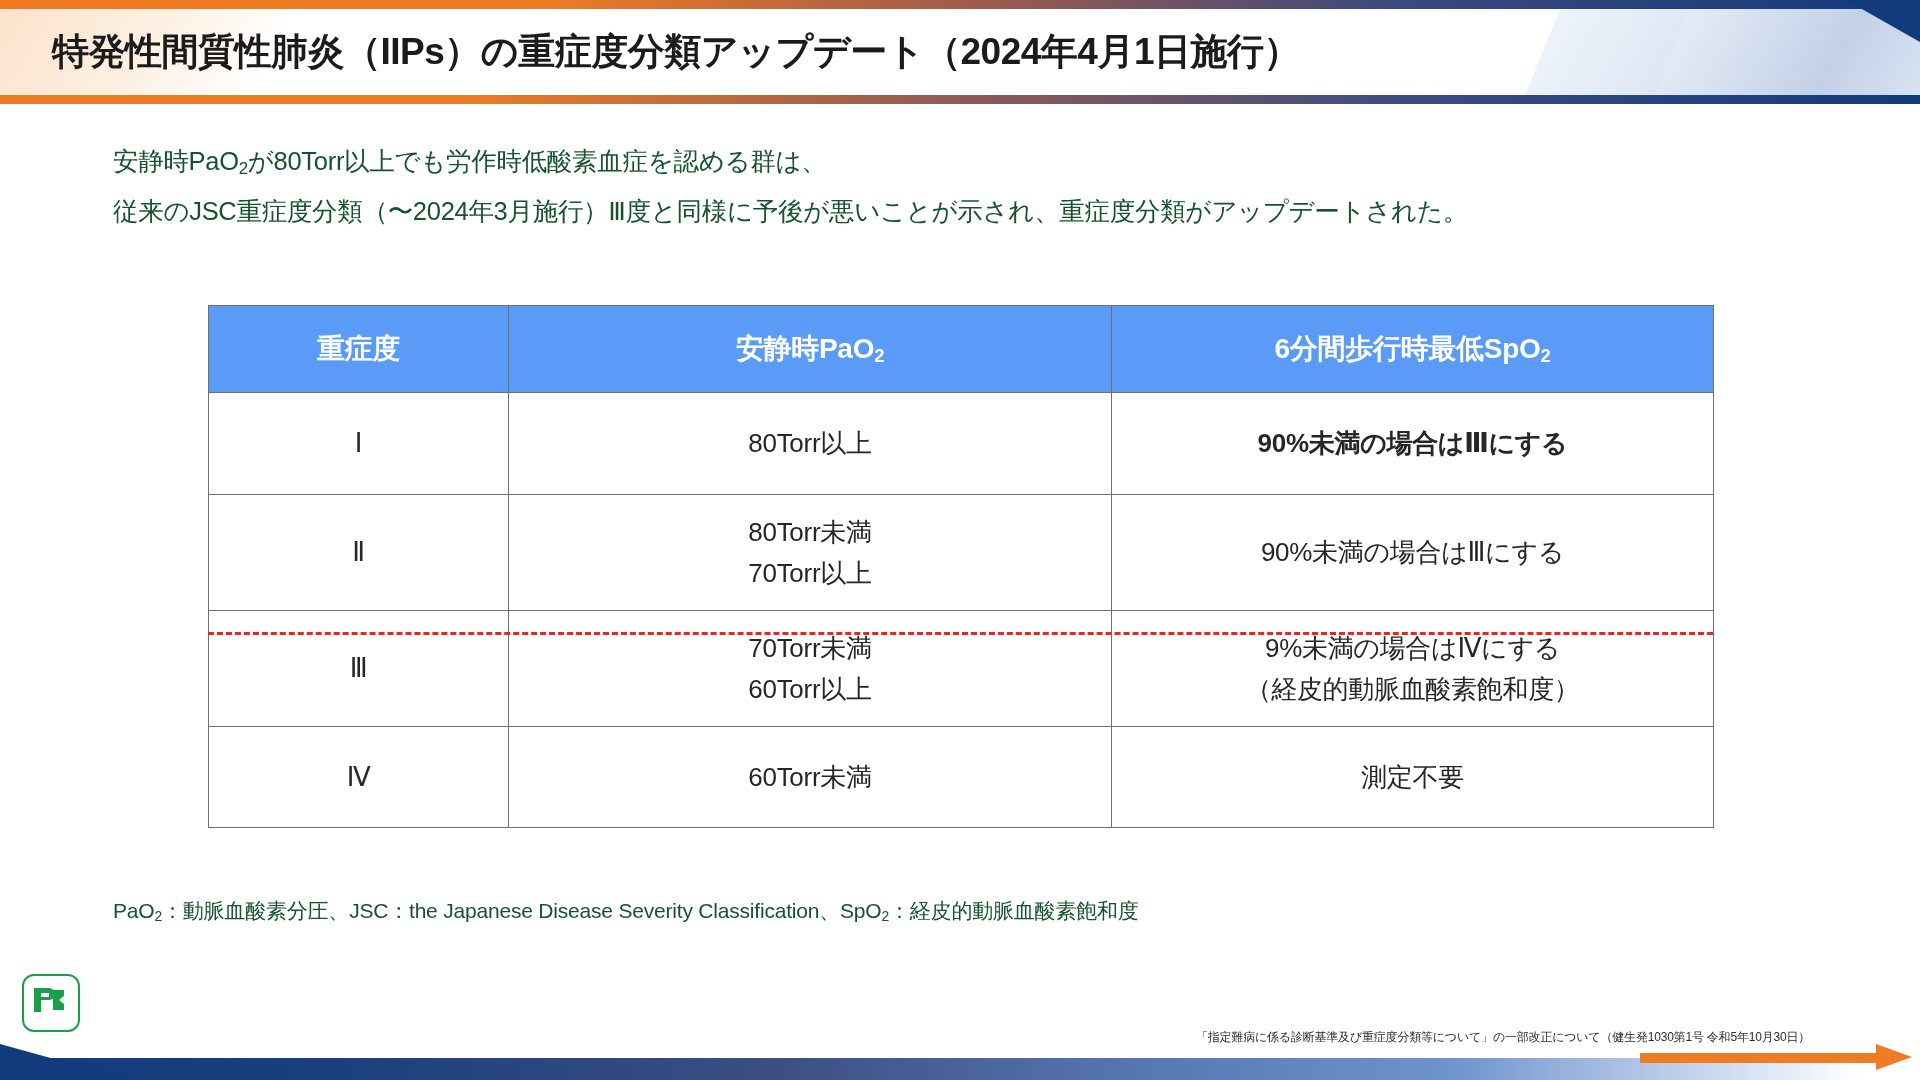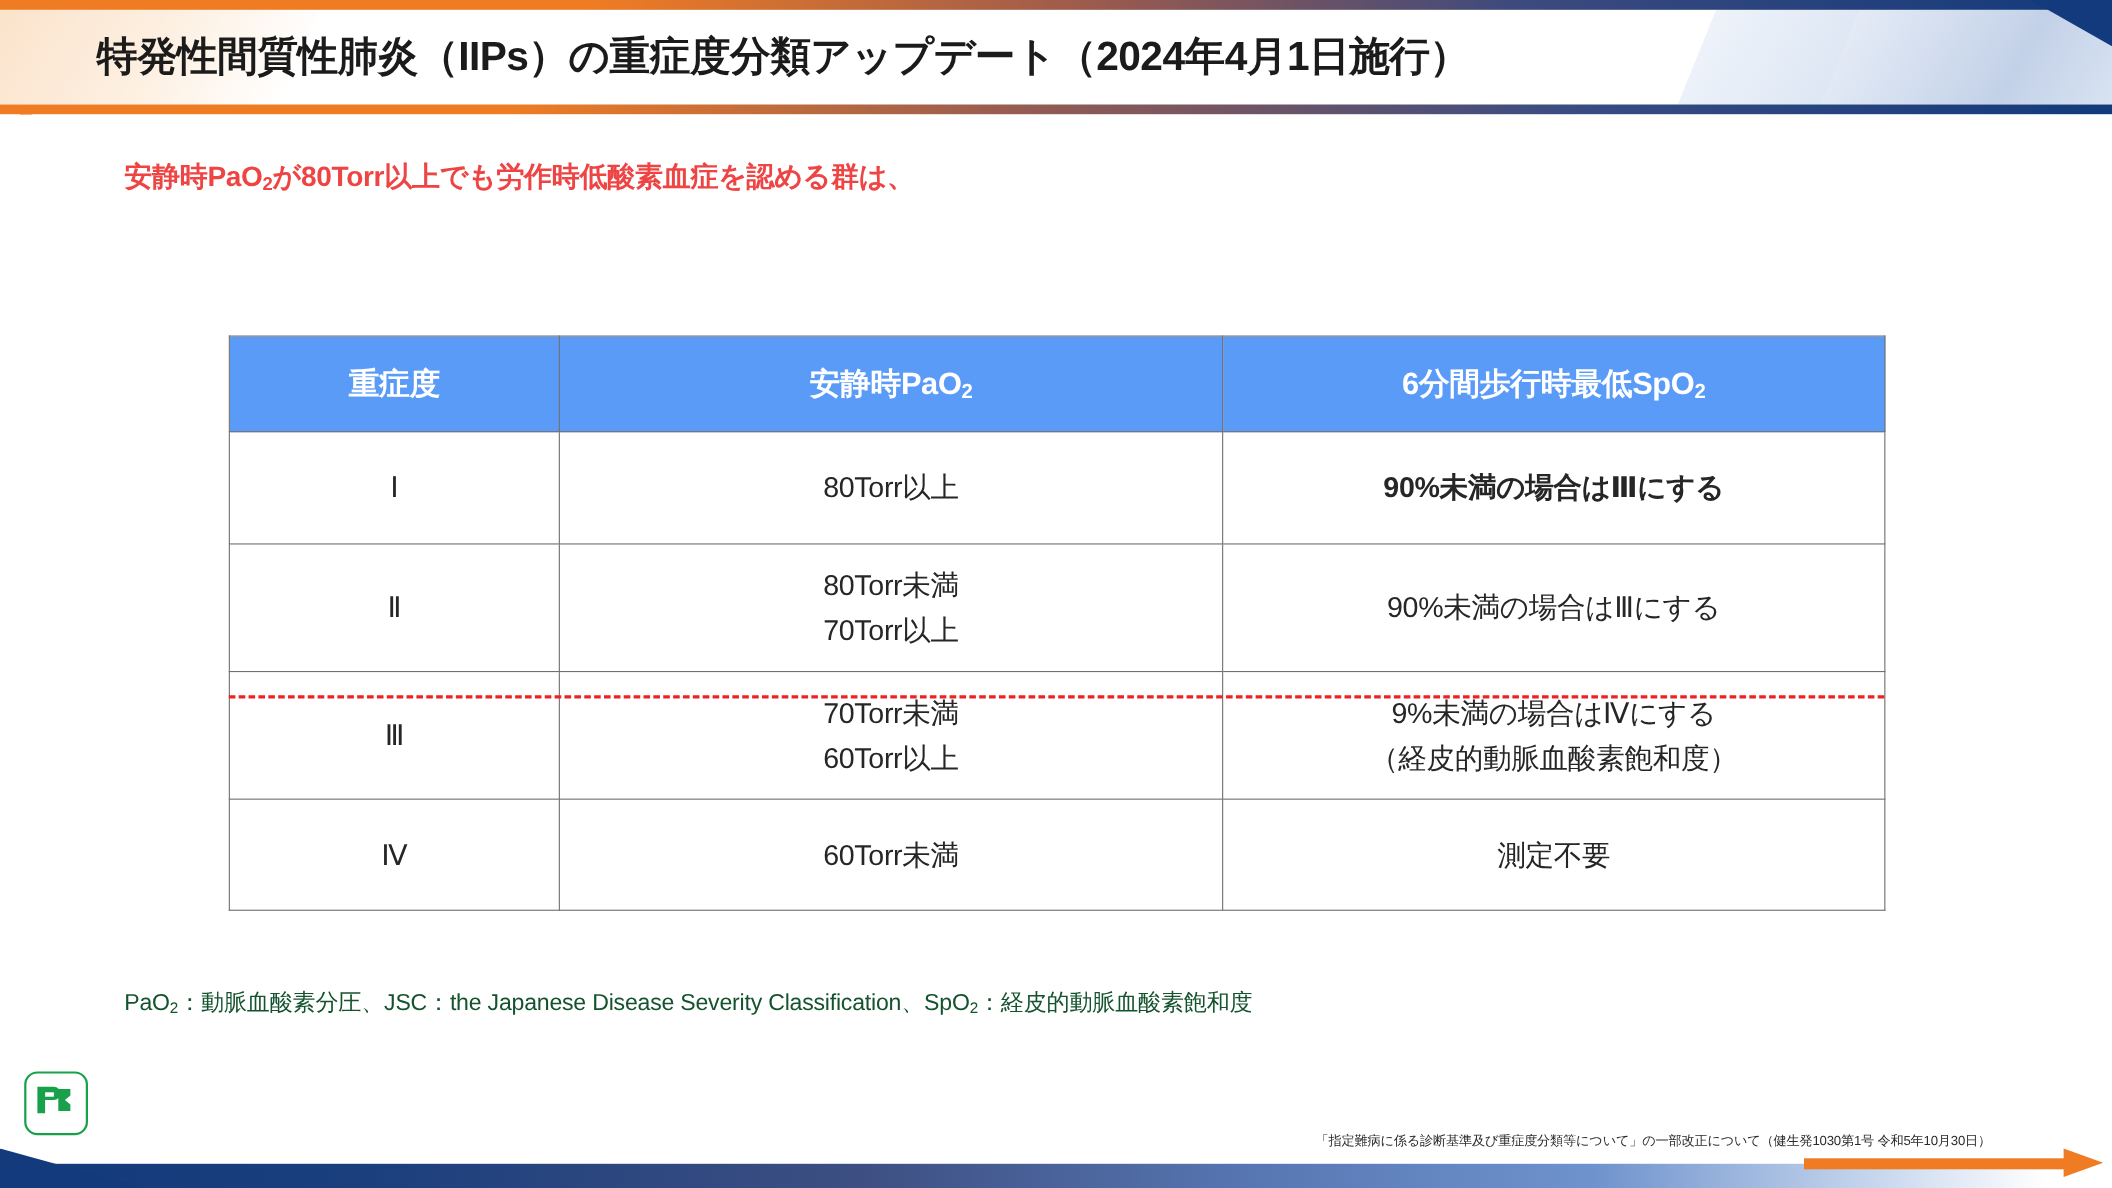--- a/index.html
+++ b/index.html
@@ -84,31 +84,30 @@
   .slide-title {
     position: absolute;
     left: 52px;
     top: 27px;
     font-size: 37px;
     font-weight: bold;
     color: #1b1b1b;
     letter-spacing: -0.5px;
     white-space: nowrap;
     z-index: 4;
-    margin-left: 36px;
   }
 
   
   .lead {
     position: absolute;
     left: 113px;
     top: 140px;
     font-size: 25.5px;
-    font-weight: bold;
-    color: #ef4444;
+    font-weight: normal;
+    color: #14532d;
     line-height: 43px;
     letter-spacing: -0.3px;
     white-space: nowrap;
   }
   .lead div { white-space: nowrap; }
   sub { font-size: 0.66em; vertical-align: -0.22em; }
 
   
   .sev-table {
     position: absolute;
@@ -248,20 +247,21 @@
   <div class="band-sheen-b"></div>
   <div class="band-notch"></div>
   <div class="band-bottom-rule"></div>
   <div class="band-orange-tab"></div>
 </div>
 
 <div class="slide-title">特発性間質性肺炎（IIPs）の重症度分類アップデート（2024年4月1日施行）</div>
 
 <div class="lead">
   <div><span>安静時PaO</span><sub>2</sub><span>が80Torr以上でも労作時低酸素血症を認める群は、</span></div>
+  <div>従来のJSC重症度分類（〜2024年3月施行）Ⅲ度と同様に予後が悪いことが示され、重症度分類がアップデートされた。</div>
 </div>
 
 <table class="sev-table">
   <colgroup>
     <col class="col-grade">
     <col class="col-pao2">
     <col class="col-spo2">
   </colgroup>
   <thead>
     <tr>

